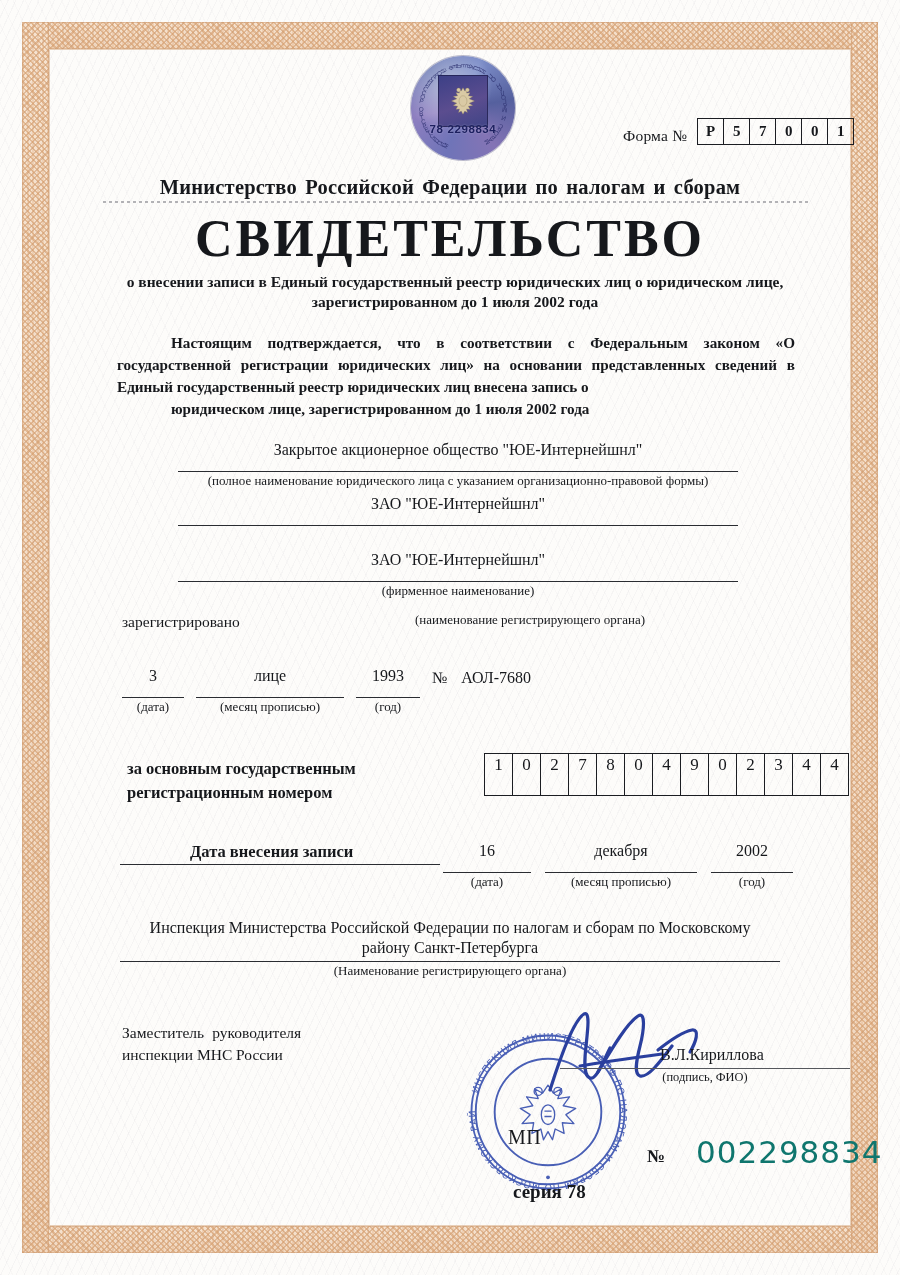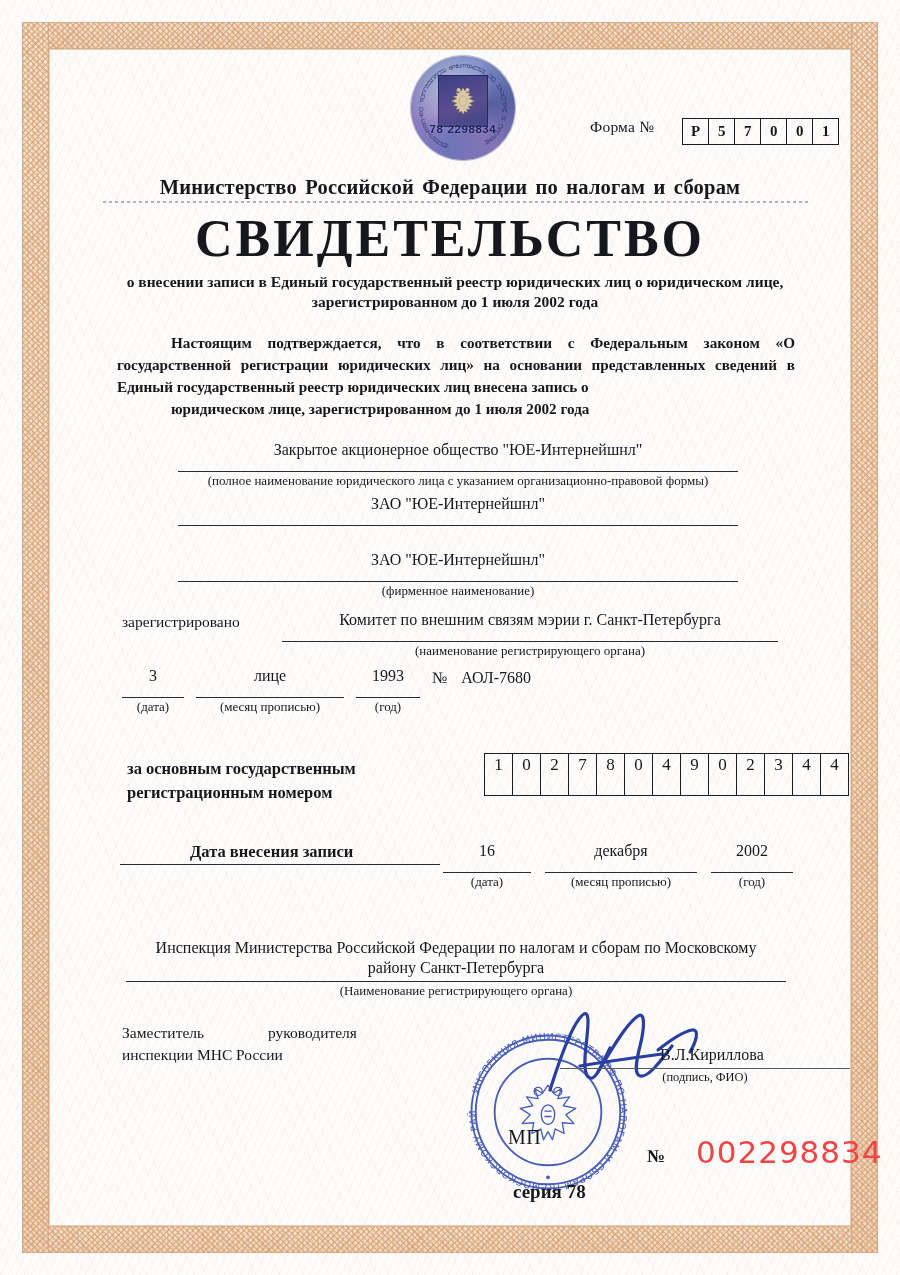--- a/index.html
+++ b/index.html
@@ -115,25 +115,25 @@
     font-size: 11.5px;
     font-weight: 700;
     letter-spacing: 0.6px;
     color: #1d2060;
     text-shadow: 0 0 2px rgba(255,255,255,0.35);
   }
 
   
   .form-row {
     position: absolute;
-    left: 590px;
+    left: 623px;
     top: 118px;
     display: flex;
-    align-items: flex-start;
-    gap: 28px;
+    align-items: flex-end;
+    gap: 10px;
   }
   .form-label {
     font-size: 15.5px;
     letter-spacing: 0.2px;
     white-space: nowrap;
   }
   .form-boxes {
     display: flex;
     border: 1.4px solid #1b1d22;
   }
@@ -304,22 +304,22 @@
   .sig-role {
     position: absolute;
     left: 122px;
     top: 1022px;
     font-size: 15.5px;
     line-height: 1.4;
     width: 260px;
   }
   .sig-role .r1 {
     display: flex;
-    justify-content: space-between;
     width: 235px;
+    gap: 8px;
   }
   .sig-line {
     position: absolute;
     left: 560px;
     top: 1068px;
     width: 290px;
     border-bottom: 1.3px solid #55575c;
   }
   .sig-name {
     position: absolute;
@@ -380,21 +380,21 @@
     font-size: 18px;
     font-weight: 700;
   }
   .serial-number {
     position: absolute;
     left: 696px;
     top: 1134px;
     font-family: "DejaVu Sans", sans-serif;
     font-size: 31px;
     letter-spacing: 1px;
-    color: #ef4444;
+    color: #0f766e;
   }
 </style>
 </head>
 <body>
 
 <div class="page">
 
   <div class="paper-texture"></div>
 
   <div>
@@ -511,21 +511,20 @@
       <div class="field-value">ЗАО "ЮЕ-Интернейшнл"</div>
     </div>
 
     <div class="field" style="left:178px; top:551px; width:560px;">
       <div class="field-value">ЗАО "ЮЕ-Интернейшнл"</div>
       <div class="field-caption">(фирменное наименование)</div>
     </div>
 
     <div class="plain-label" style="left:122px; top:613px;">зарегистрировано</div>
     <div class="field" style="left:282px; top:611px; width:496px;">
-      <div class="field-value">Комитет по внешним связям мэрии г. Санкт-Петербурга</div>
       <div class="field-caption">(наименование регистрирующего органа)</div>
     </div>
 
     <div class="date-row" style="left:122px; top:667px;">
       <div class="date-cell" style="width:62px;">
         <div class="field-value">3</div>
         <div class="field-caption">(дата)</div>
       </div>
       <div style="width:12px;"></div>
       <div class="date-cell" style="width:148px;">
@@ -576,21 +575,21 @@
         <div class="field-value">декабря</div>
         <div class="field-caption">(месяц прописью)</div>
       </div>
       <div style="width:14px;"></div>
       <div class="date-cell" style="width:82px;">
         <div class="field-value">2002</div>
         <div class="field-caption">(год)</div>
       </div>
     </div>
 
-    <div class="field" style="left:126px; top:918px; width:660px;margin-top:20px;">
+    <div class="field" style="left:120px; top:918px; width:660px;">
       <div class="twoline-value">
         <div>Инспекция Министерства Российской Федерации по налогам и сборам по Московскому</div>
         <div>району Санкт-Петербурга</div>
       </div>
       <div class="field-caption">(Наименование регистрирующего органа)</div>
     </div>
 
     <div class="sig-role">
       <div class="r1">
         <span>Заместитель</span>

